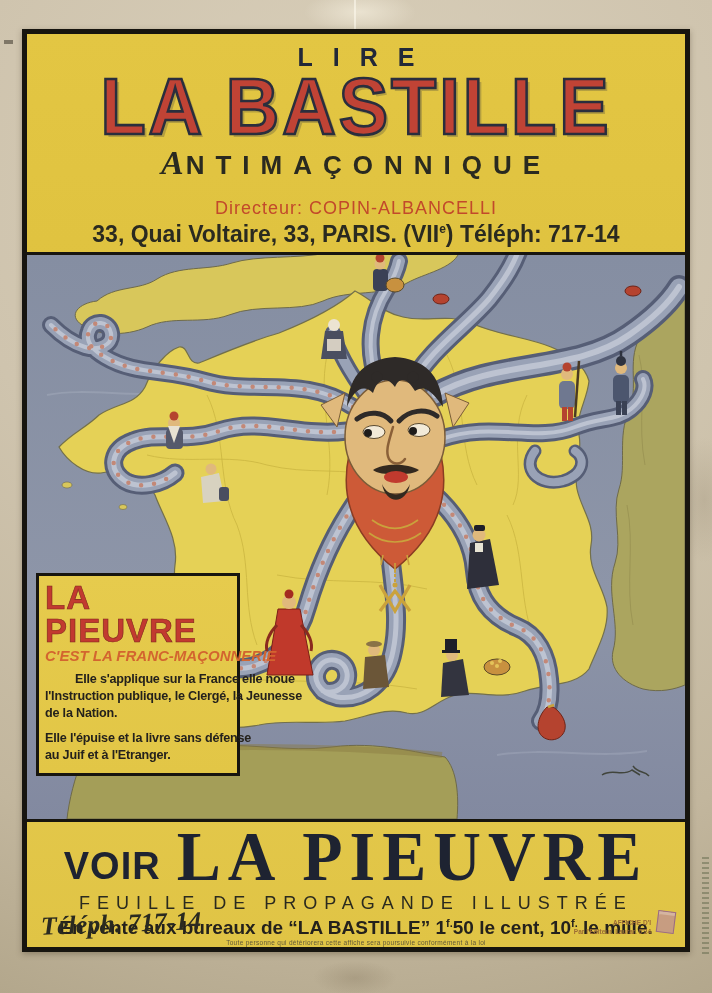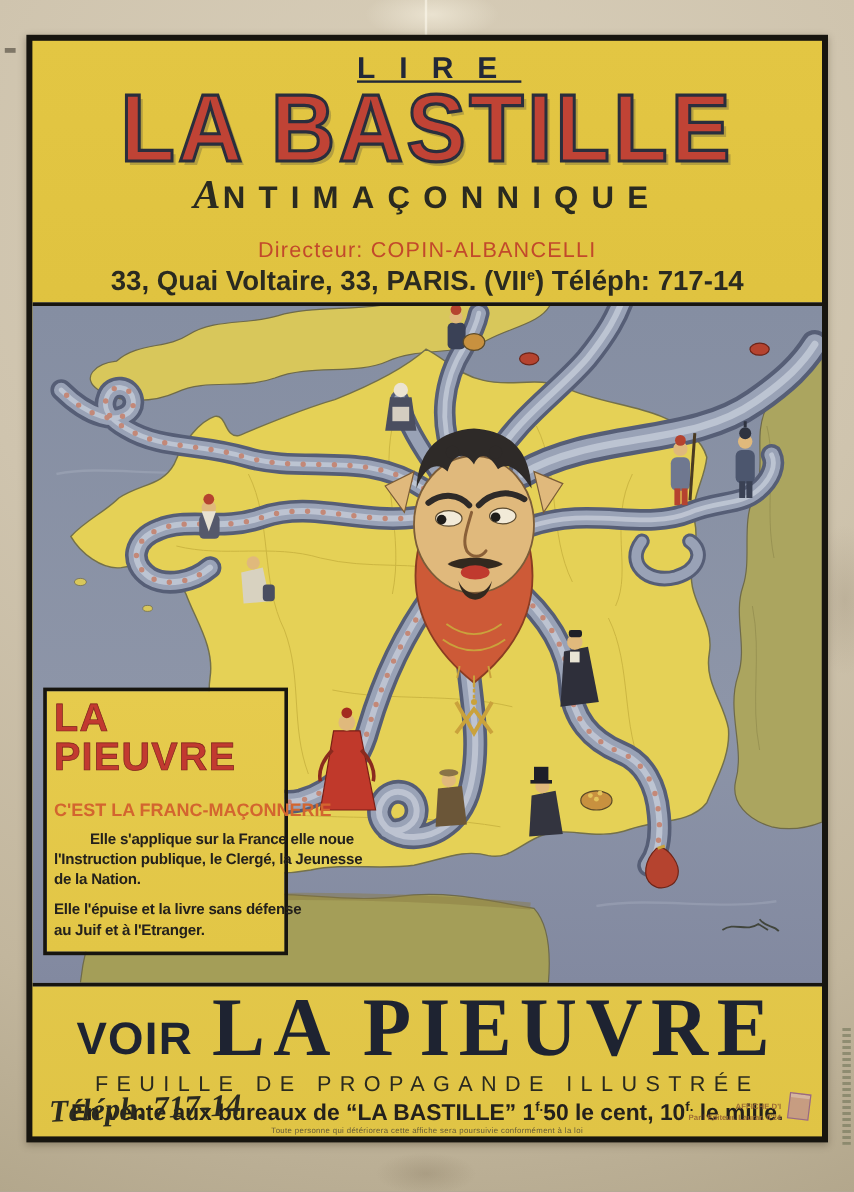--- a/index.html
+++ b/index.html
@@ -16,21 +16,21 @@
   .printer-credit{position:absolute;right:3px;top:856px;width:7px;height:98px;opacity:.55;
     background:repeating-linear-gradient(0deg,#6a6f52 0 2px,transparent 2px 5px);}
 
   .poster{position:absolute;left:22px;top:29px;width:668px;height:923px;background:#17150f;
     box-sizing:border-box;padding:5px;box-shadow:0 2px 6px rgba(60,50,30,.35);}
   .inner{position:relative;width:658px;height:913px;overflow:hidden;
     background:linear-gradient(180deg,#e3c643 0%,#dfc23f 30%,#e5ca4e 70%,#e0c445 100%);}
 
   
   .hdr{position:absolute;top:0;left:0;width:100%;text-align:center;color:#2a2a20;}
-  .lire{margin-top:9px;font-size:25px;font-weight:bold;letter-spacing:20px;color:#222838;padding-left:20px;text-decoration:underline;}
+  .lire{margin-top:9px;font-size:25px;font-weight:bold;letter-spacing:20px;color:#222838;padding-left:20px;}
   .bastille{margin-top:0px;font-size:74px;line-height:.95;font-weight:bold;letter-spacing:3px;white-space:nowrap;
     color:#c04335;-webkit-text-stroke:2.5px #2a2e3d;text-shadow:3px 3px 0 rgba(42,46,61,.25);
     transform:scaleY(1.08);}
   .journal{margin-top:6px;font-size:22px;font-weight:bold;letter-spacing:1px;}
   .antima{margin-top:2px;font-size:26px;font-weight:bold;letter-spacing:11px;}
   .antima .initial{font-family:"Liberation Serif",serif;font-style:italic;font-size:34px;letter-spacing:2px;}
   .directeur{margin-top:16px;font-size:18px;font-weight:normal;color:#c2492b;letter-spacing:1px;}
   .address{margin-top:2px;font-size:23px;font-weight:bold;white-space:nowrap;letter-spacing:0px;}
   .address sup{font-size:12px;}
 
@@ -38,21 +38,21 @@
   .illus{position:absolute;top:218px;left:0;width:658px;height:570px;border-top:3px solid #17150f;
     border-bottom:3px solid #17150f;box-sizing:border-box;background:#8a92a6;}
   .illus svg{display:block;width:658px;height:564px;}
 
   
   .pbox{position:absolute;left:9px;top:318px;width:204px;box-sizing:border-box;
     border:3px solid #17150f;background:linear-gradient(180deg,#e6cb4d,#e2c646);
     padding:5px 4px 10px 6px;text-align:left;}
   .pbox-title{font-size:33px;font-weight:bold;color:#c23a30;letter-spacing:1px;line-height:1;
     -webkit-text-stroke:.6px #7c241d;}
-  .pbox-sub{font-size:15px;font-weight:bold;color:#d3652f;margin-top:20px;letter-spacing:0;white-space:nowrap;}
+  .pbox-sub{font-size:15px;font-weight:bold;color:#d3652f;margin-top:0;letter-spacing:0;white-space:nowrap;font-style:italic;}
   .pbox-line{font-size:12.6px;font-weight:bold;color:#24211c;line-height:1.34;letter-spacing:-.2px;white-space:nowrap;}
   .pbox-line.gap{margin-top:8px;}
   .pbox-line.first{margin-top:7px;padding-left:30px;}
 
   
   .ftr{position:absolute;top:788px;left:0;width:100%;height:125px;color:#1e2331;}
   .voir-row{display:flex;justify-content:center;align-items:baseline;gap:16px;margin-top:2px;}
   .voir{font-size:38px;font-weight:bold;letter-spacing:1px;}
   .pieuvre-big{font-family:"Liberation Serif",serif;font-size:66px;font-weight:bold;letter-spacing:7px;line-height:1;transform:scaleY(1.05);}
   .feuille{text-align:center;font-size:18px;letter-spacing:7px;font-weight:normal;color:#2a2a1f;margin-top:3px;}

